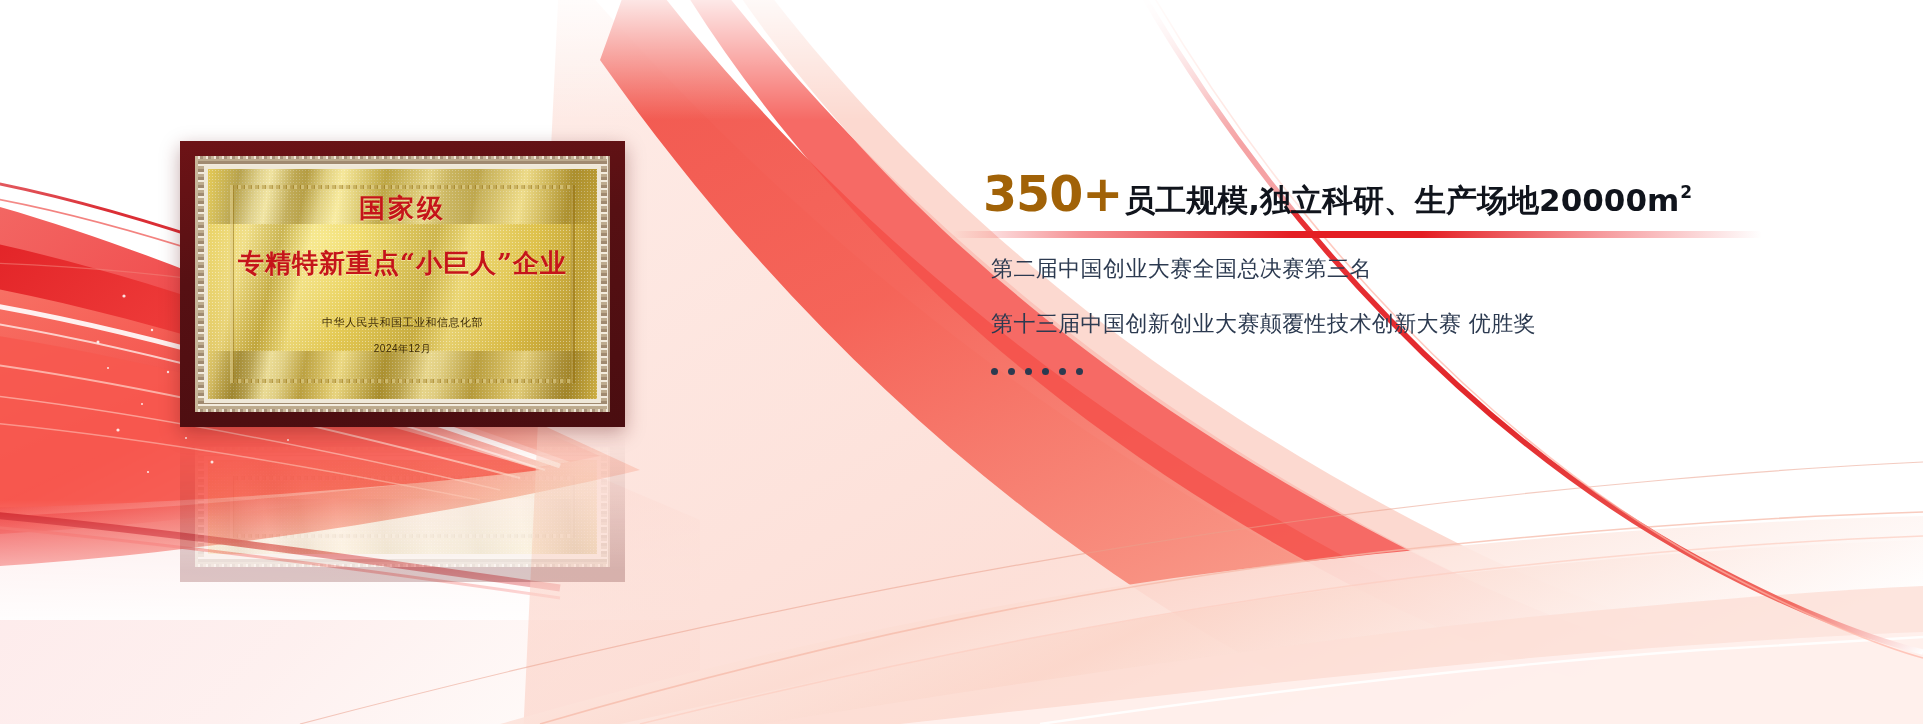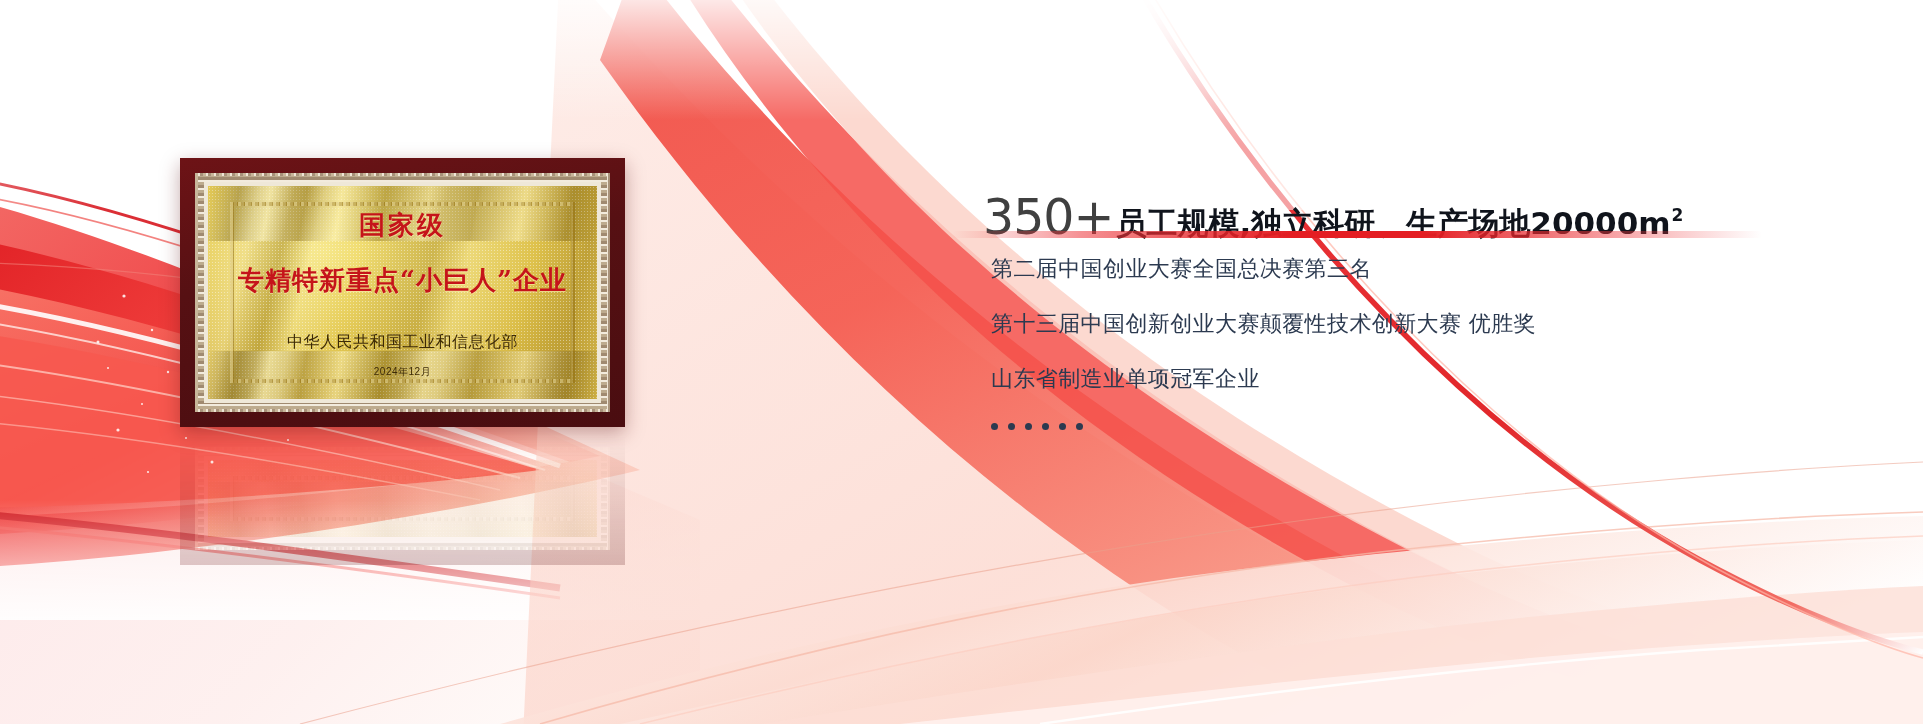--- a/index.html
+++ b/index.html
@@ -16,21 +16,20 @@
 
   #bg-svg{ position:absolute; left:0; top:0; width:1923px; height:724px; }
 
   
   .plaque-wrap{ position:absolute; left:180px; top:141px; width:445px; height:286px; }
 
   .plaque{
     position:absolute; inset:0;
     background:linear-gradient(170deg,#6d1316 0%,#561013 40%,#4a0d10 100%);
     box-shadow:0 6px 18px rgba(90,15,18,.35);
-    margin-top:17px;
   }
   .frame-orn{
     position:absolute; inset:15px;
     background:
       repeating-linear-gradient(90deg,#c8b69a 0 3px,#efe6d6 3px 5px,#a8927a 5px 8px),
       #cfc0a8;
     padding:3px;
   }
   .frame-orn::after{
     content:""; position:absolute; inset:3px;
@@ -99,21 +98,21 @@
     text-shadow:0 1px 0 rgba(255,240,180,.6);
   }
   .pt-line2{
     font-family:"DejaVu Serif","Liberation Serif",serif;
     font-weight:bold; font-size:26px; color:#c5141a; letter-spacing:1px;
     margin-top:20px;
     text-shadow:0 1px 0 rgba(255,240,180,.6);
   }
   .pt-issuer{
     font-family:"DejaVu Sans","Liberation Sans",sans-serif;
-    font-size:16px; color:#3c2a06; margin-top:34px; letter-spacing:.5px;
+    font-size:11px; color:#3c2a06; margin-top:34px; letter-spacing:.5px;
   }
   .pt-date{
     font-family:Liberation Sans, sans-serif;
     font-size:10px; color:#3c2a06; margin-top:12px; letter-spacing:.5px;
   }
 
   
   .plaque-reflect{
     position:absolute; left:180px; top:432px; width:445px; height:150px;
     transform:scaleY(-1);
@@ -125,23 +124,22 @@
 
   
   .right-col{ position:absolute; left:983px; top:0; width:940px; height:724px; }
 
   .headline{
     position:absolute; left:0; top:170px; white-space:nowrap;
     display:flex; align-items:baseline;
   }
   .hl-num{
     font-family:"DejaVu Sans","Liberation Sans",sans-serif;
-    font-size:49px; font-weight:normal; color:#404040; letter-spacing:-1px;
+    font-size:49px; font-weight:bold; color:#a16207; letter-spacing:-1px;
     line-height:1;
-    margin-top:23px;
   }
   .hl-rest{
     font-family:"DejaVu Sans","Liberation Sans",sans-serif;
     font-size:31px; font-weight:bold; color:#10141c; letter-spacing:0px;
     line-height:1; margin-left:2px;
   }
   .hl-sup{
     font-family:"DejaVu Sans","Liberation Sans",sans-serif;
     font-size:17px; font-weight:bold; color:#10141c;
     vertical-align:super; position:relative; top:-13px; left:1px;
@@ -356,21 +354,20 @@
       <span class="hl-num">350+</span>
       <span class="hl-rest">员工规模,独立科研、生产场地20000m</span>
       <span class="hl-sup">2</span>
     </div>
 
     <div class="hl-bar"></div>
 
     <div class="ach-list">
       <div class="ach-item">第二届中国创业大赛全国总决赛第三名</div>
       <div class="ach-item">第十三届中国创新创业大赛颠覆性技术创新大赛 优胜奖</div>
-      <div class="ach-item">山东省制造业单项冠军企业</div>
       <div class="ach-dots">
         <i></i>
         <i></i>
         <i></i>
         <i></i>
         <i></i>
         <i></i>
       </div>
     </div>
 

